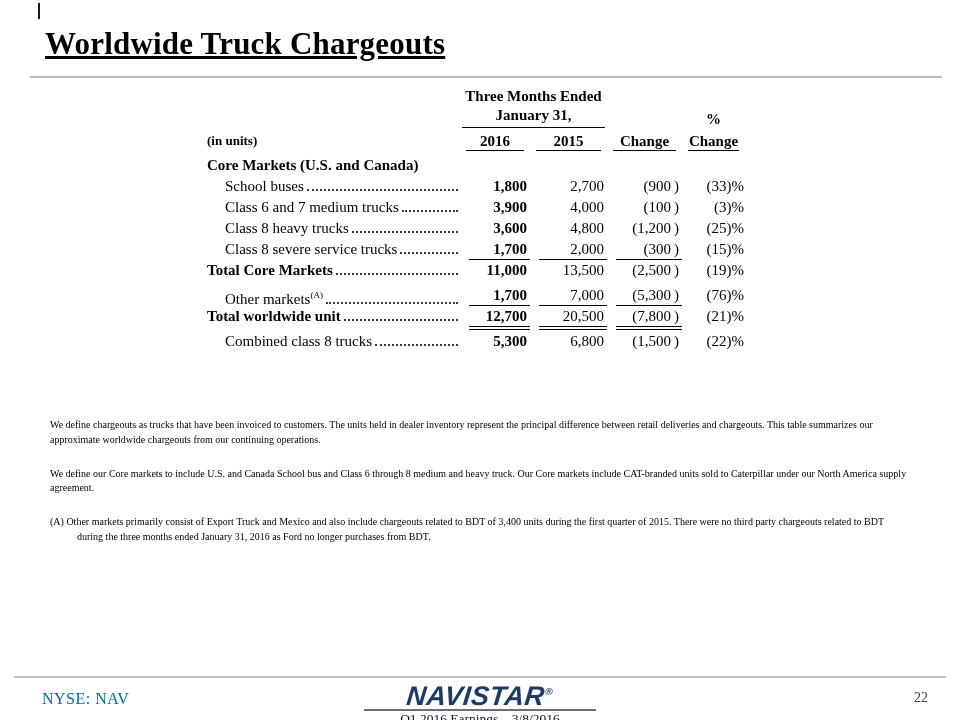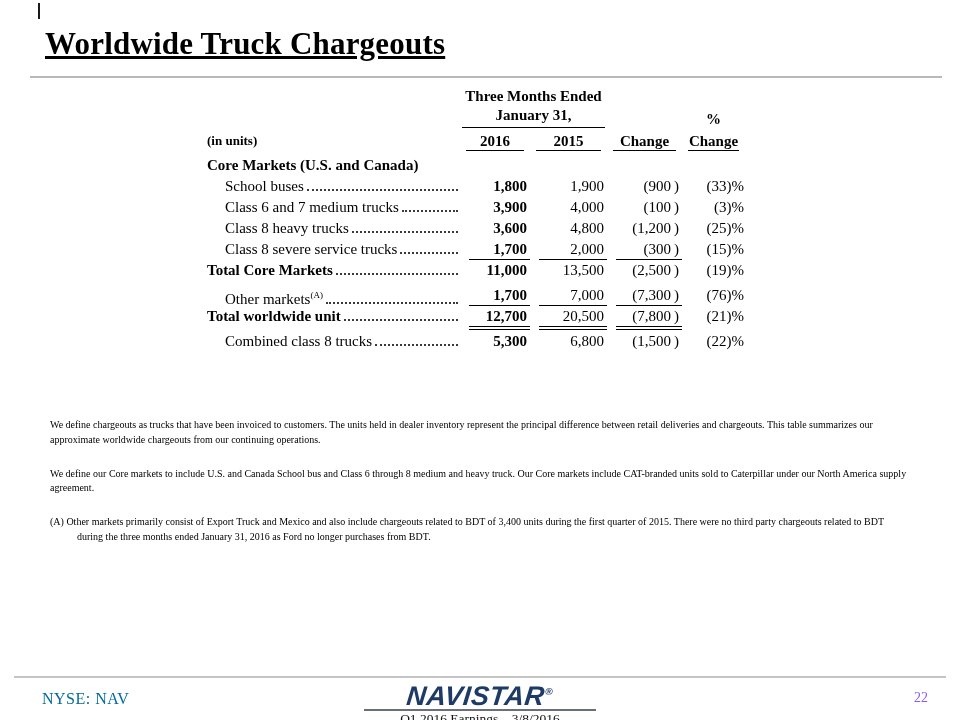--- a/index.html
+++ b/index.html
@@ -45,21 +45,21 @@
   .u2 { border-bottom:4px double #000; margin-left:9px; }
 
   
   .bodytext { position:absolute; left:50px; top:418px; width:860px; font-size:10px; line-height:1.48; }
   .bodytext p { margin:0 0 19px 0; }
   .footnote { padding-left:27px; text-indent:-27px; }
 
   
   .footer-rule { position:absolute; left:14px; top:676px; width:932px; height:2px; background:#c4c4c4; }
   .ticker { position:absolute; left:42px; top:690px; font-size:16px; color:#0369a1; letter-spacing:.5px;text-align:center; }
-  .pageno { position:absolute; right:32px; top:690px; font-size:14px; color:#8b5cf6; }
+  .pageno { position:absolute; right:32px; top:690px; font-size:14px; color:#404040; }
   .logo-block { position:absolute; left:0; top:679px; width:960px; text-align:center; }
   .logo-word {
     display:inline-block; font-family:"Liberation Sans", sans-serif;
     font-weight:bold; font-style:italic; transform:skewX(-6deg);
     font-size:27px; line-height:25px; color:#1e3a66; letter-spacing:.5px;
   }
   .logo-word sup { font-size:10px; font-style:normal; vertical-align:super; }
   .logo-underline { width:232px; height:1.5px; background:#6a6f7a; margin:0 auto; }
   .logo-caption { font-size:13.5px; line-height:15px; color:#111; }
 </style>
@@ -84,21 +84,21 @@
       <div class="hcol hpct">Change</div>
     </div>
     <div class="section-hdr">Core Markets (U.S. and Canada)</div>
     <div>
         <div class="trow">
           <div class="cell lab ind">
             <span>School buses </span>
             <span class="leader"></span>
           </div>
           <div class="cell v b">1,800</div>
-          <div class="cell v">1,900</div>
+          <div class="cell v">2,700</div>
           <div class="cell v">(900 )</div>
           <div class="cell v pct">(33)%</div>
         </div>
         <div class="trow">
           <div class="cell lab ind">
             <span>Class 6 and 7 medium trucks</span>
             <span class="leader"></span>
           </div>
           <div class="cell v b">3,900</div>
           <div class="cell v">4,000</div>
@@ -135,21 +135,21 @@
           <div class="cell v">(2,500 )</div>
           <div class="cell v pct">(19)%</div>
         </div>
         <div class="trow gap">
           <div class="cell lab ind">
             <span>Other markets<sup>(A)</sup></span>
             <span class="leader"></span>
           </div>
           <div class="cell v b u1">1,700</div>
           <div class="cell v u1">7,000</div>
-          <div class="cell v u1">(7,300 )</div>
+          <div class="cell v u1">(5,300 )</div>
           <div class="cell v pct">(76)%</div>
         </div>
         <div class="trow">
           <div class="cell lab b">
             <span>Total worldwide unit</span>
             <span class="leader"></span>
           </div>
           <div class="cell v b u2">12,700</div>
           <div class="cell v u2">20,500</div>
           <div class="cell v u2">(7,800 )</div>

